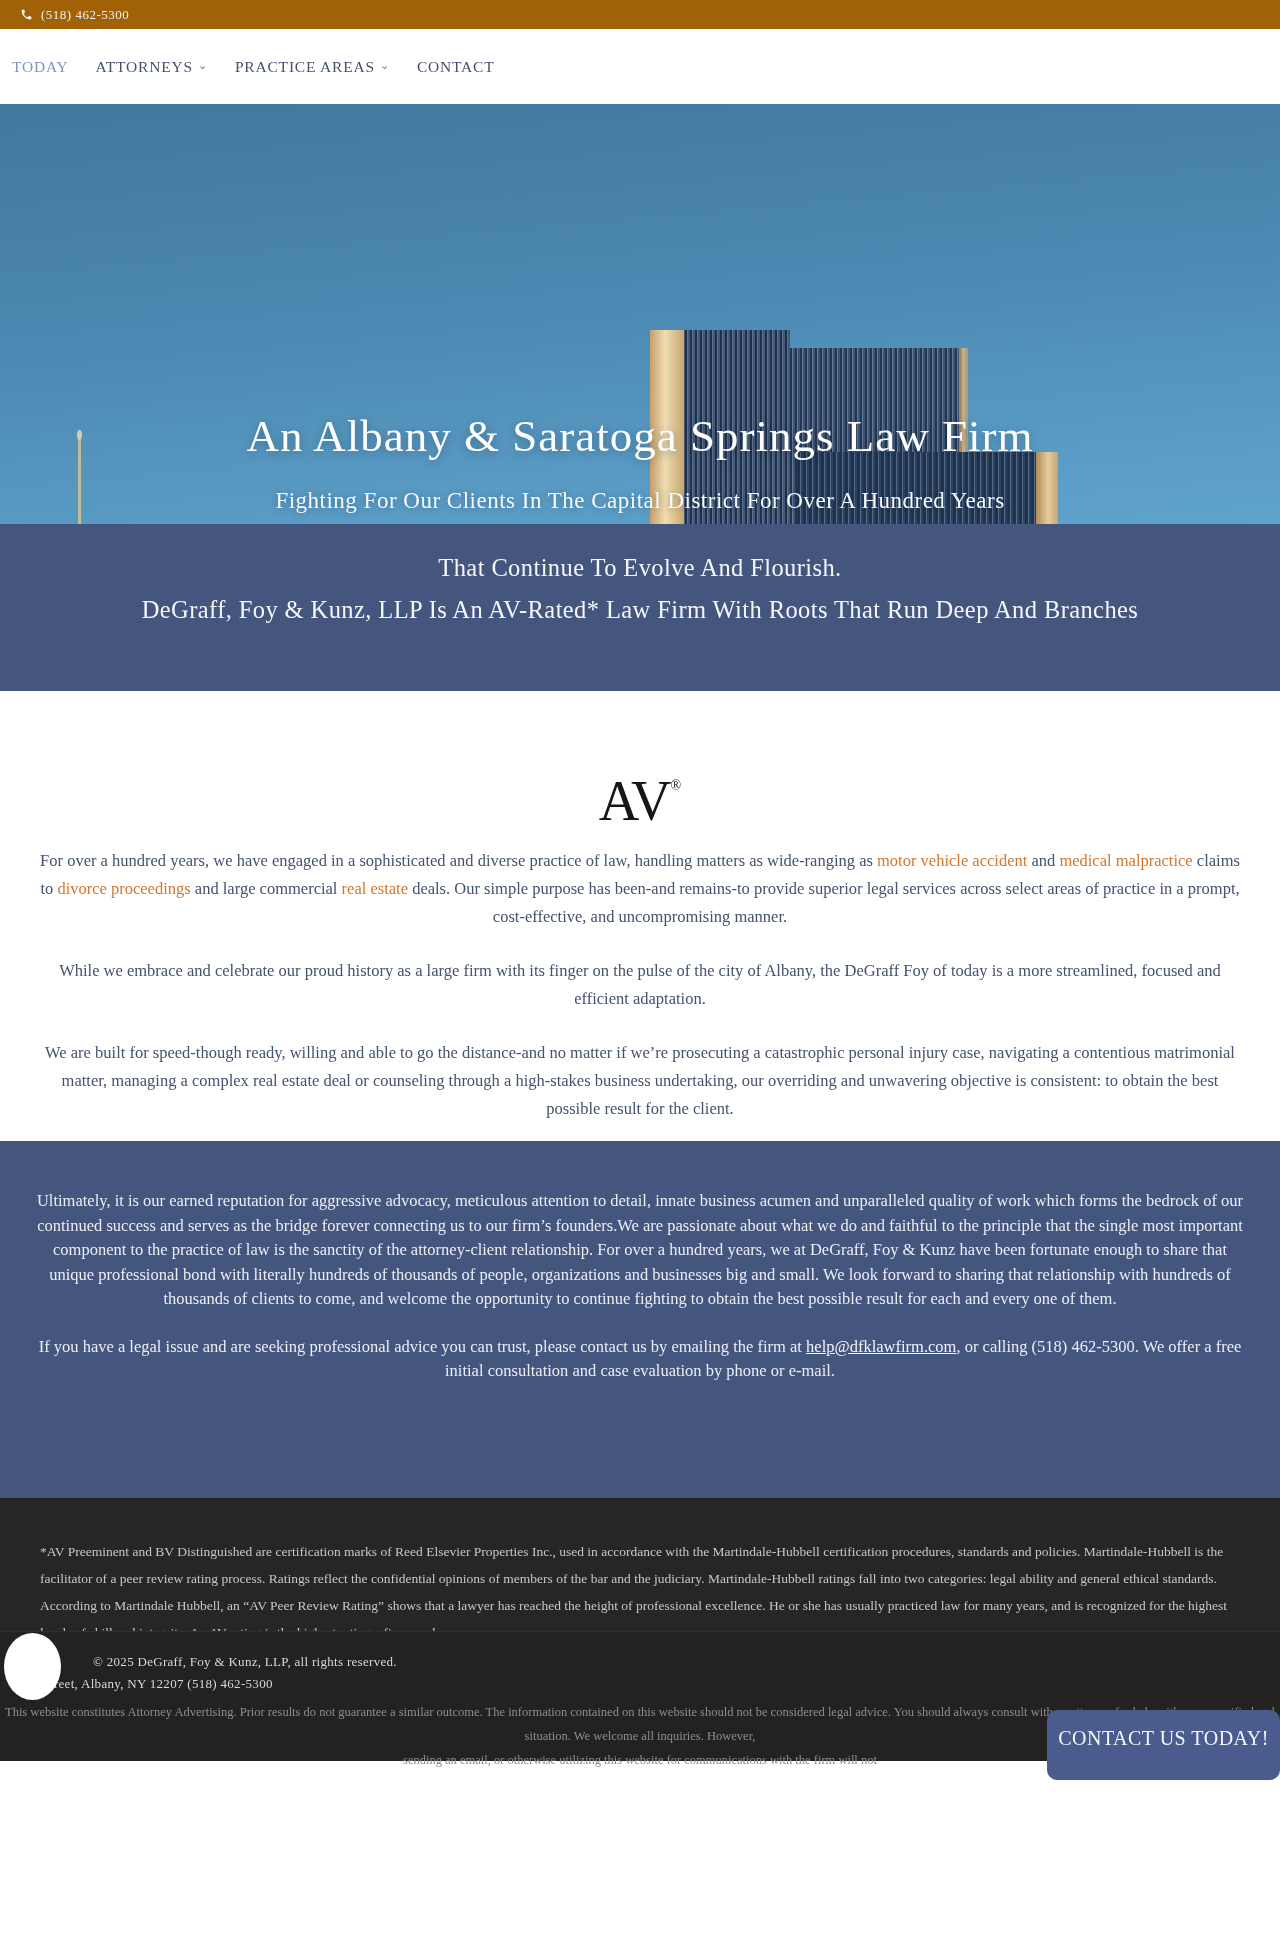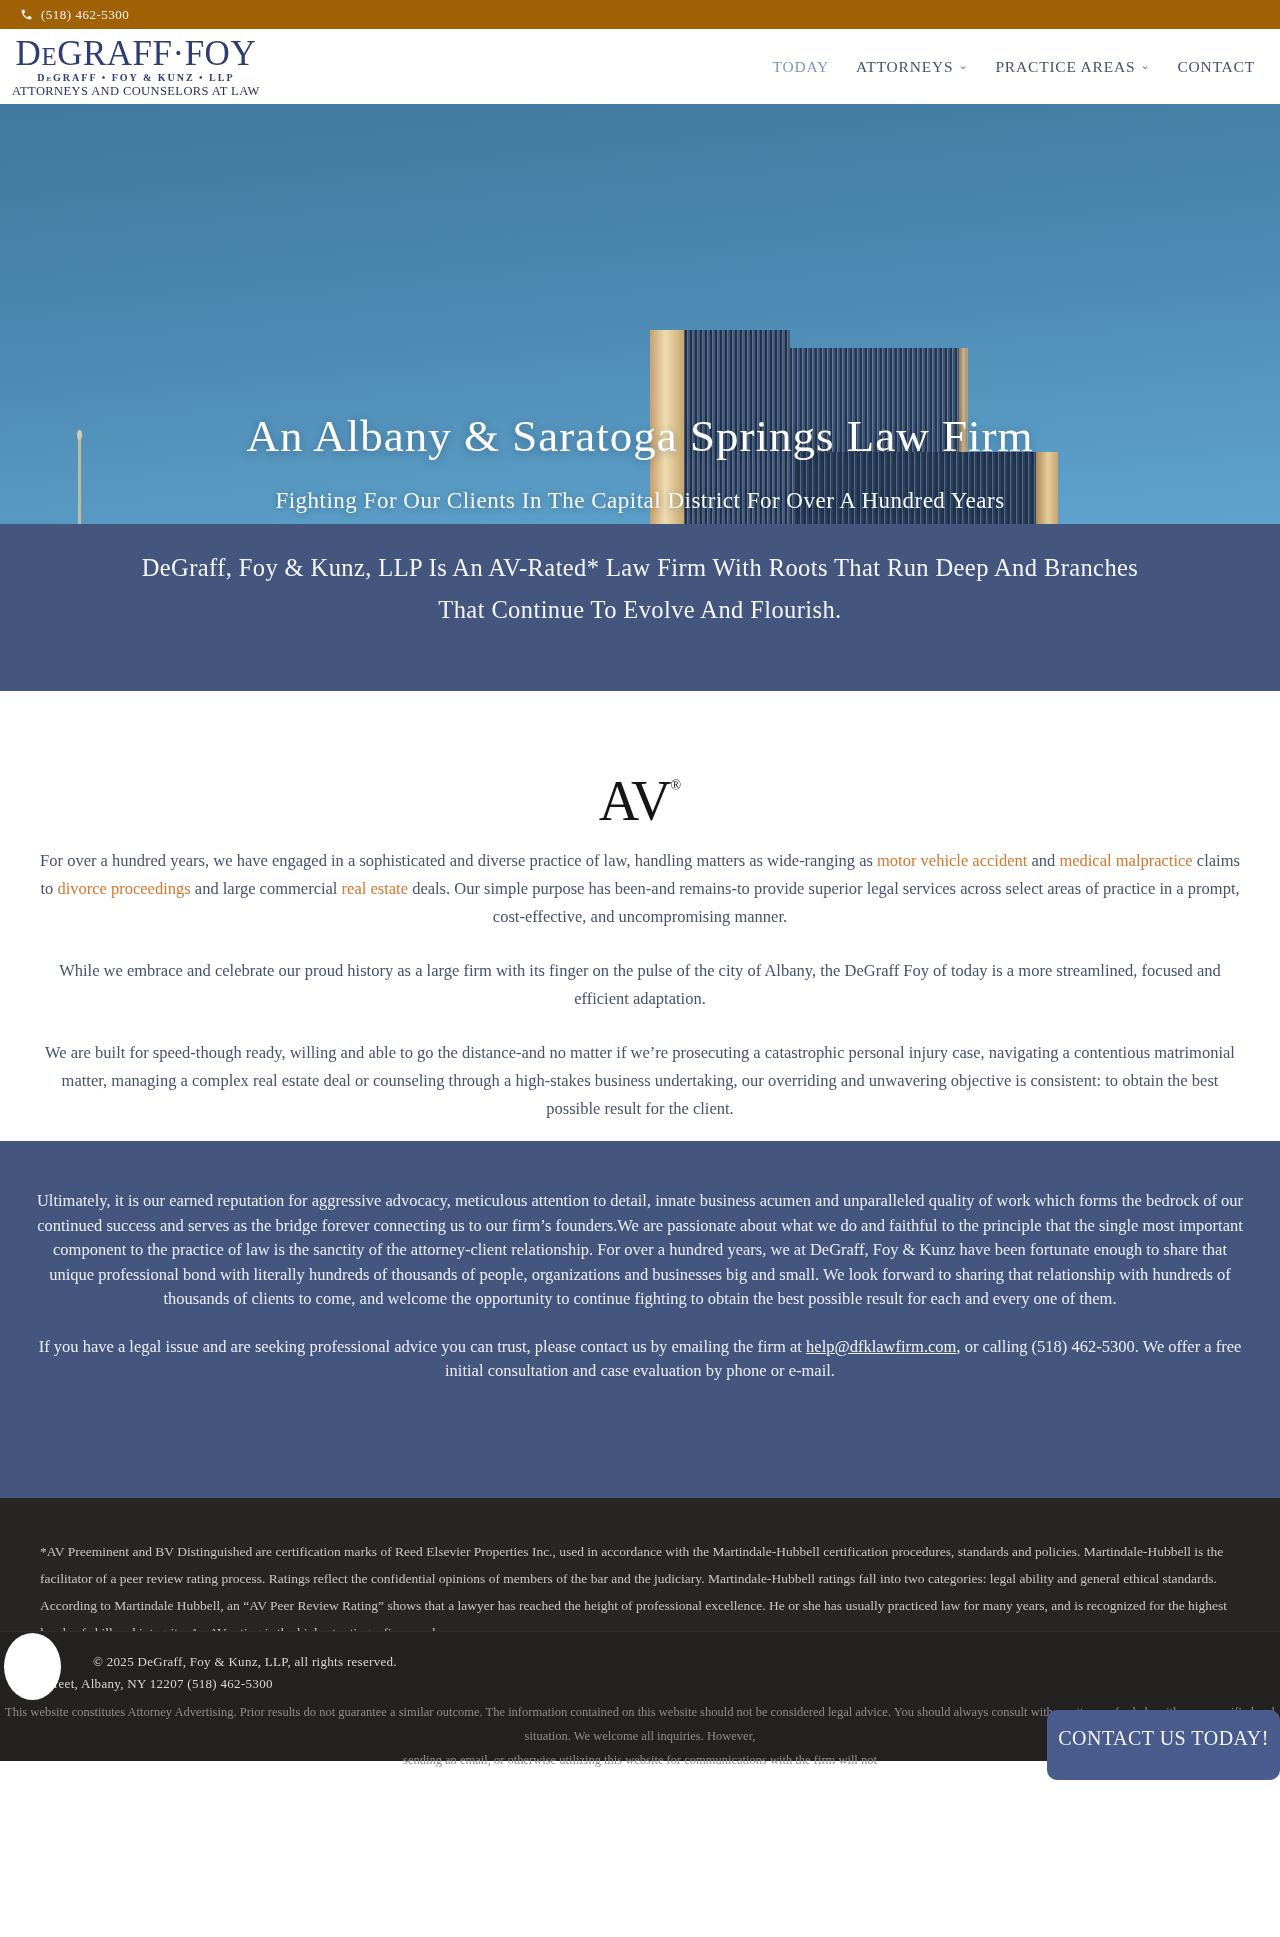--- a/index.html
+++ b/index.html
@@ -103,25 +103,20 @@
       <span class="phone-icon">
         <svg width="13" height="13" viewBox="0 0 24 24" fill="#eef1f7">
             <path d="M6.62 10.79a15.05 15.05 0 0 0 6.59 6.59l2.2-2.2a1 1 0 0 1 1.02-.24c1.12.37 2.33.57 3.57.57a1 1 0 0 1 1 1V20a1 1 0 0 1-1 1C10.4 21 3 13.6 3 4a1 1 0 0 1 1-1h3.5a1 1 0 0 1 1 1c0 1.24.2 2.45.57 3.57a1 1 0 0 1-.24 1.02l-2.21 2.2z"></path>
           </svg>
       </span>
       <span>(518) 462-5300</span>
     </a>
   </div>
 
   <div class="header">
-    <div class="logo">
-      <div class="logo-main">DeGRAFF·FOY</div>
-      <div class="logo-sub1">DeGRAFF • FOY &amp; KUNZ • LLP</div>
-      <div class="logo-sub2">ATTORNEYS AND COUNSELORS AT LAW</div>
-    </div>
     <div class="nav">
       <div class="nav-item active">
         <span>TODAY</span>
       </div>
       <div class="nav-item">
         <span>ATTORNEYS</span>
         <span class="chev">⌄</span>
       </div>
       <div class="nav-item">
         <span>PRACTICE AREAS</span>
@@ -151,22 +146,22 @@
       <div>
         <button class="hero-cta">
           <span>CONTACT US</span>
           <span class="arrow">›</span>
         </button>
       </div>
     </div>
   </div>
 
   <div class="statement">
+    <div>That Continue To Evolve And Flourish.</div>
     <div>DeGraff, Foy &amp; Kunz, LLP Is An AV-Rated* Law Firm With Roots That Run Deep And Branches</div>
-    <div>That Continue To Evolve And Flourish.</div>
   </div>
 
   <div class="about">
     <div class="badge">
       <div class="badge-av"><span>AV</span><sup>®</sup></div>
     </div>
     <p class="p1"><span>For over a hundred years, we have engaged in a sophisticated and diverse practice of law, handling matters as wide-ranging as </span><a class="textlink">motor vehicle accident</a><span> and </span><a class="textlink">medical malpractice</a><span> claims to </span><a class="textlink">divorce proceedings</a><span> and large commercial </span><a class="textlink">real estate</a><span> deals. Our simple purpose has been-and remains-to provide superior legal services across select areas of practice in a prompt, cost-effective, and uncompromising manner.</span></p>
     <p class="p2">While we embrace and celebrate our proud history as a large firm with its finger on the pulse of the city of Albany, the DeGraff Foy of today is a more streamlined, focused and efficient adaptation.</p>
     <p class="p3">We are built for speed-though ready, willing and able to go the distance-and no matter if we’re prosecuting a catastrophic personal injury case, navigating a contentious matrimonial matter, managing a complex real estate deal or counseling through a high-stakes business undertaking, our overriding and unwavering objective is consistent: to obtain the best possible result for the client.</p>
   </div>

